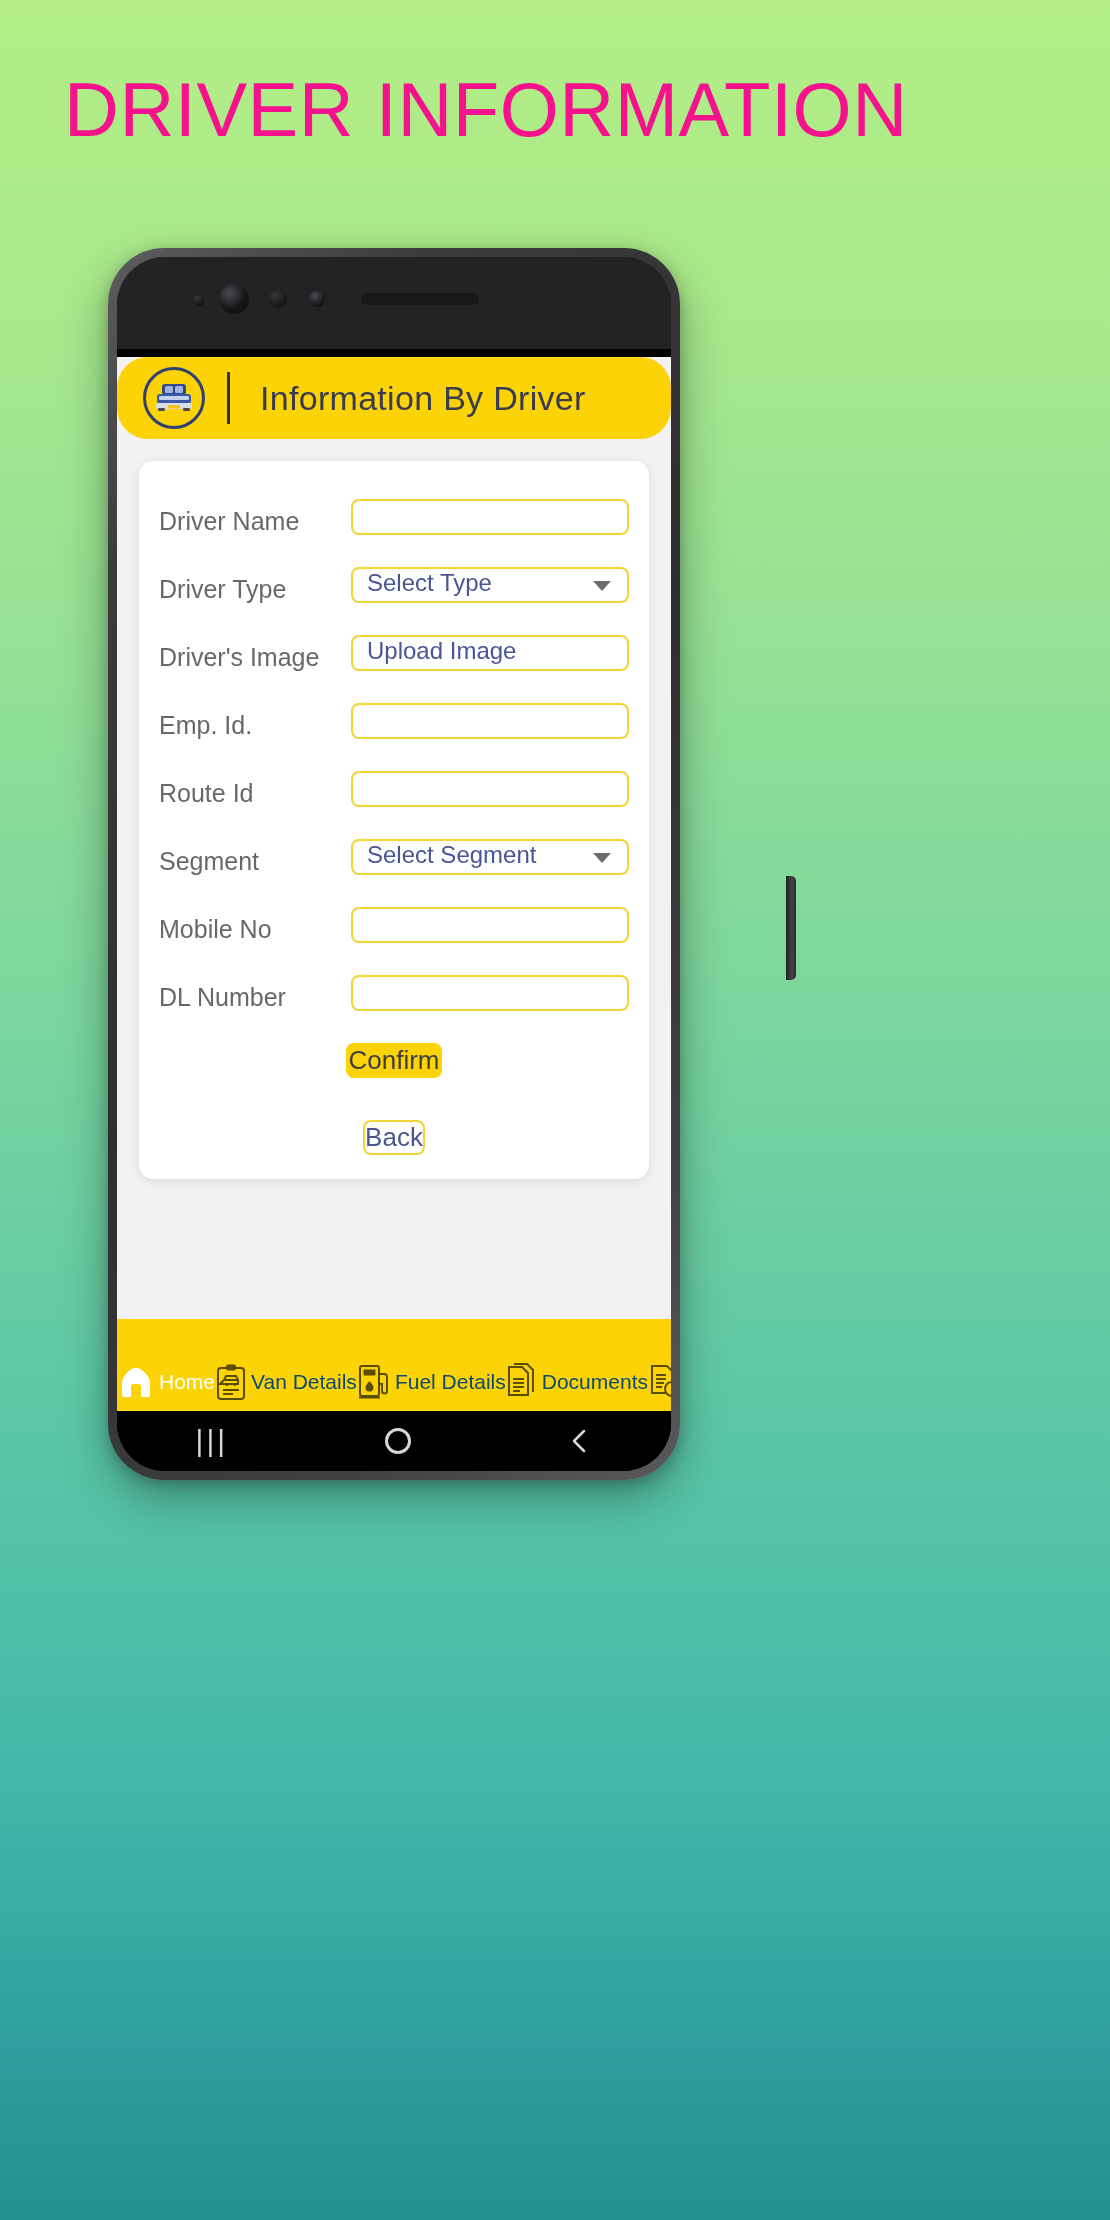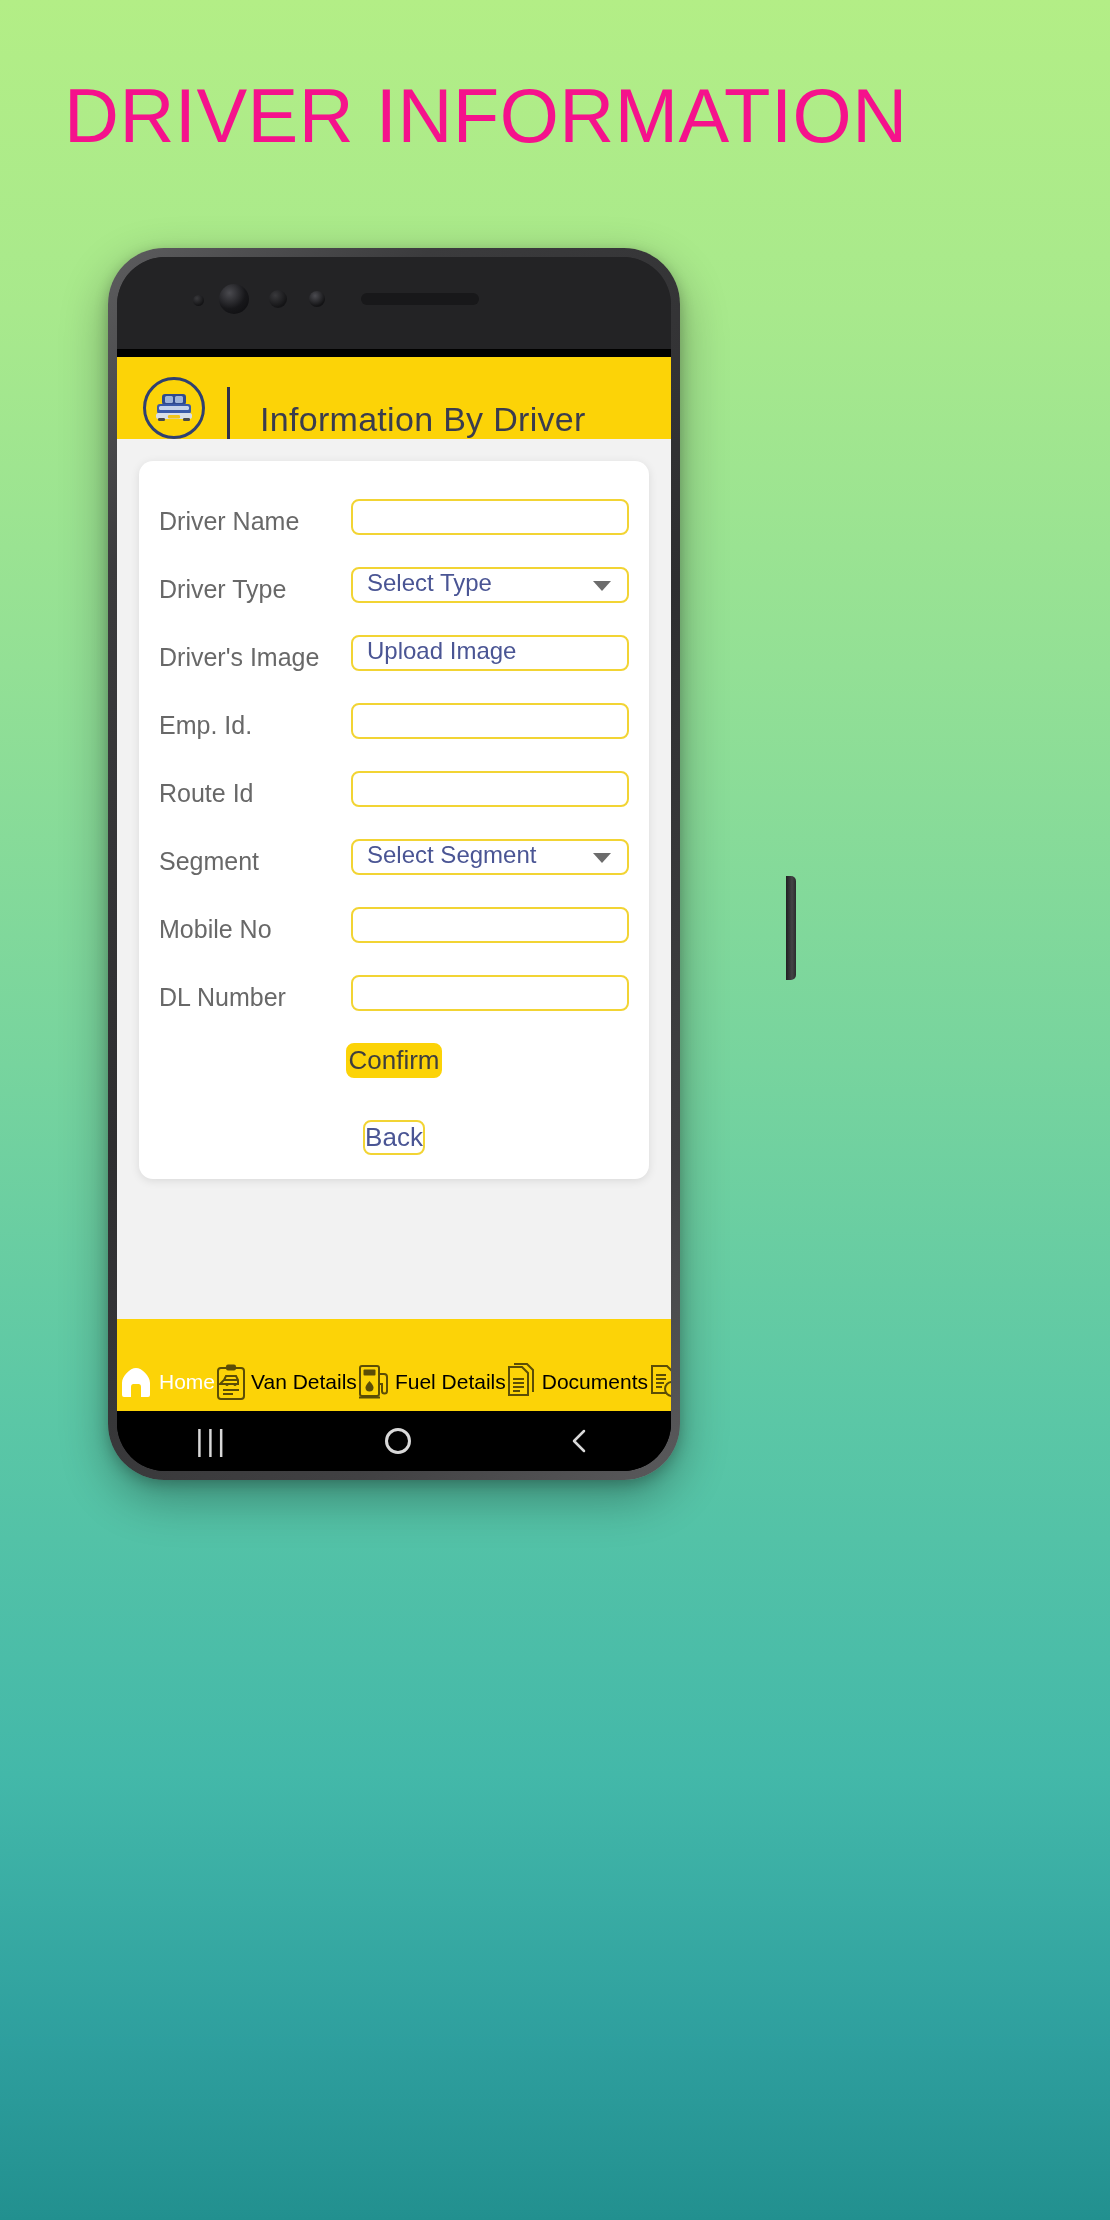--- a/index.html
+++ b/index.html
@@ -21,21 +21,21 @@
         #43b8a9 80%,
         #2e9f9e 92%,
         #22908f 100%);
     position: relative;
   }
 
   
   .page-title {
     position: absolute;
     left: 64px;
-    top: 78px;
+    top: 72px;
     font-size: 76px;
     line-height: 1;
     letter-spacing: 0.5px;
     color: #f5128c;
     font-family: "Liberation Sans", sans-serif;
     font-weight: 400;
     white-space: nowrap;
   }
 
   
@@ -107,23 +107,24 @@
     display: flex;
     flex-direction: column;
   }
 
   
   .app-header {
     flex: 0 0 auto;
     height: 82px;
     background: #fcd307;
     display: flex;
-    align-items: flex-end;
+    align-items: center;
     padding-left: 26px;
     gap: 0;
+    border-radius: 31px;
   }
   .logo-circle {
     width: 62px; height: 62px;
     border-radius: 50%;
     border: 3px solid #2f4071;
     background: #fcd307;
     display: flex; align-items: center; justify-content: center;
     flex: 0 0 auto;
     overflow: hidden;
   }
@@ -245,21 +246,21 @@
     flex-direction: row;
     align-items: center;
     justify-content: flex-end;
     gap: 4px;
     flex: 1 1 0;
     cursor: pointer;
   }
   .tab-icon { height: 42px; display: flex; align-items: center; justify-content: center; }
   .tab-label {
     font-size: 21px;
-    color: #000000;
+    color: #0c4a6e;
     font-family: "Liberation Sans", sans-serif;
     white-space: nowrap;
   }
   .tab.active .tab-label { color: #ffffff; }
 
   
   .navbar {
     position: absolute;
     left: 0; right: 0; bottom: 0;
     height: 60px;

